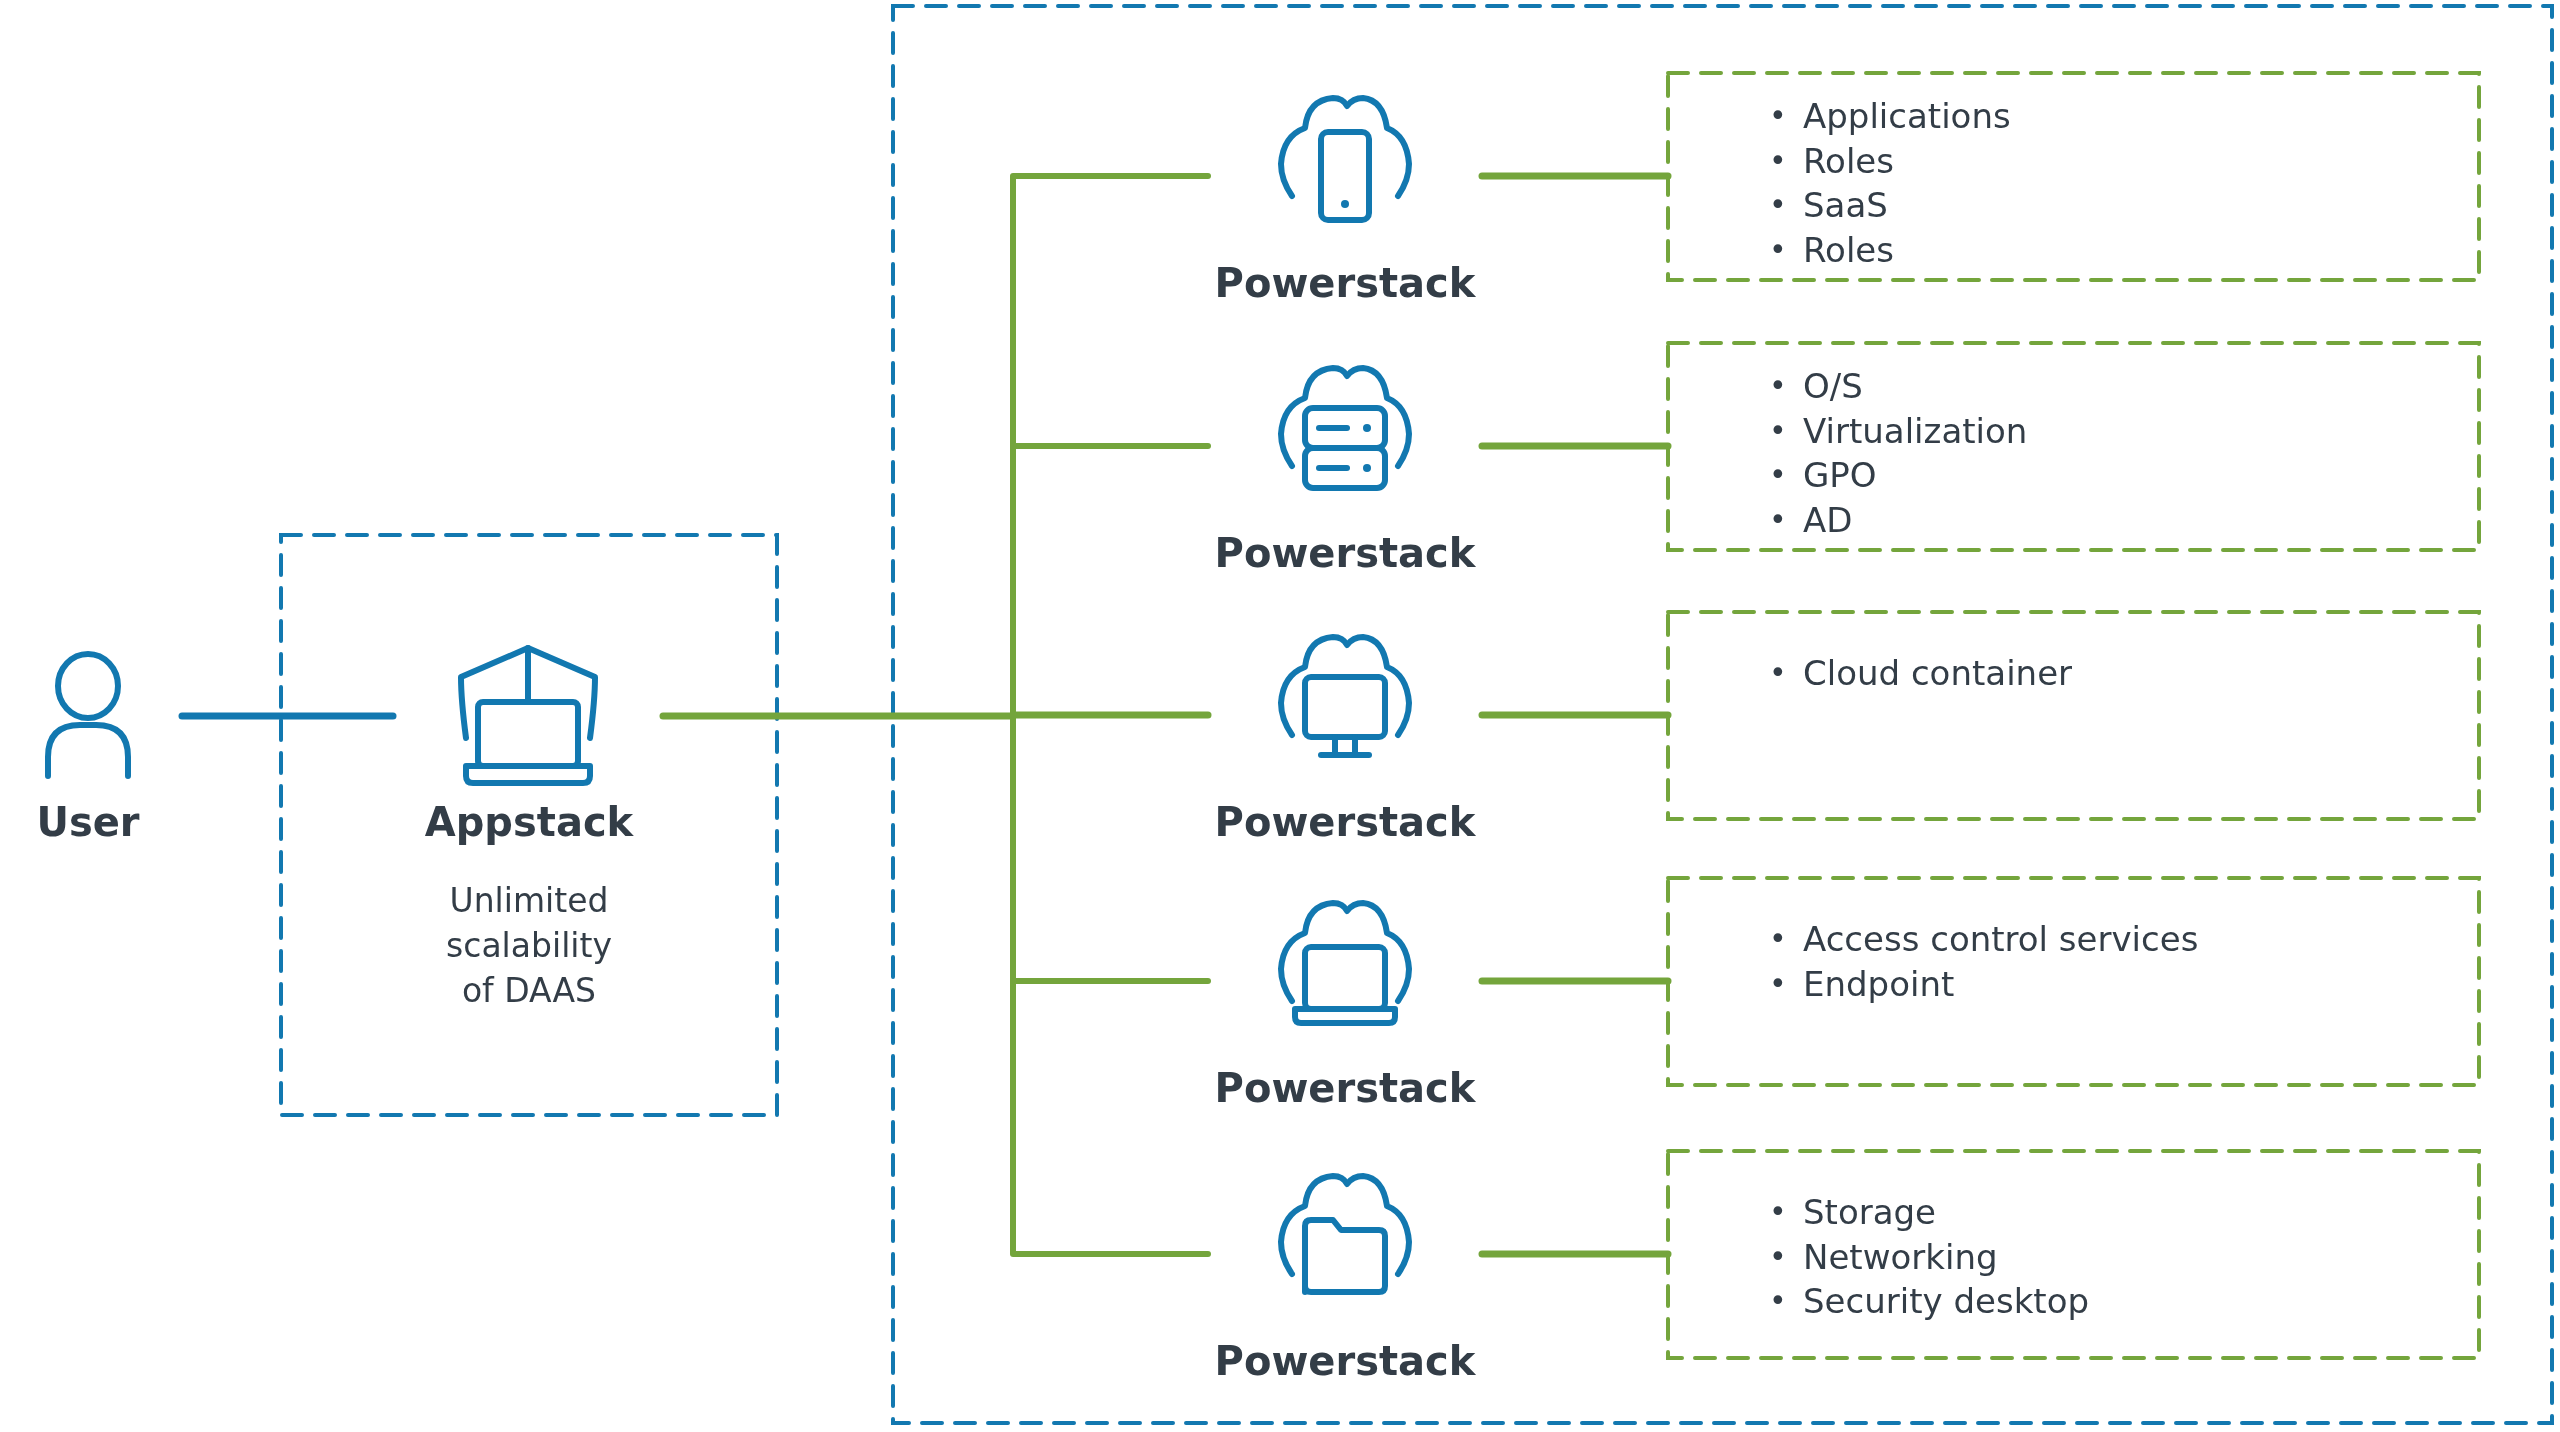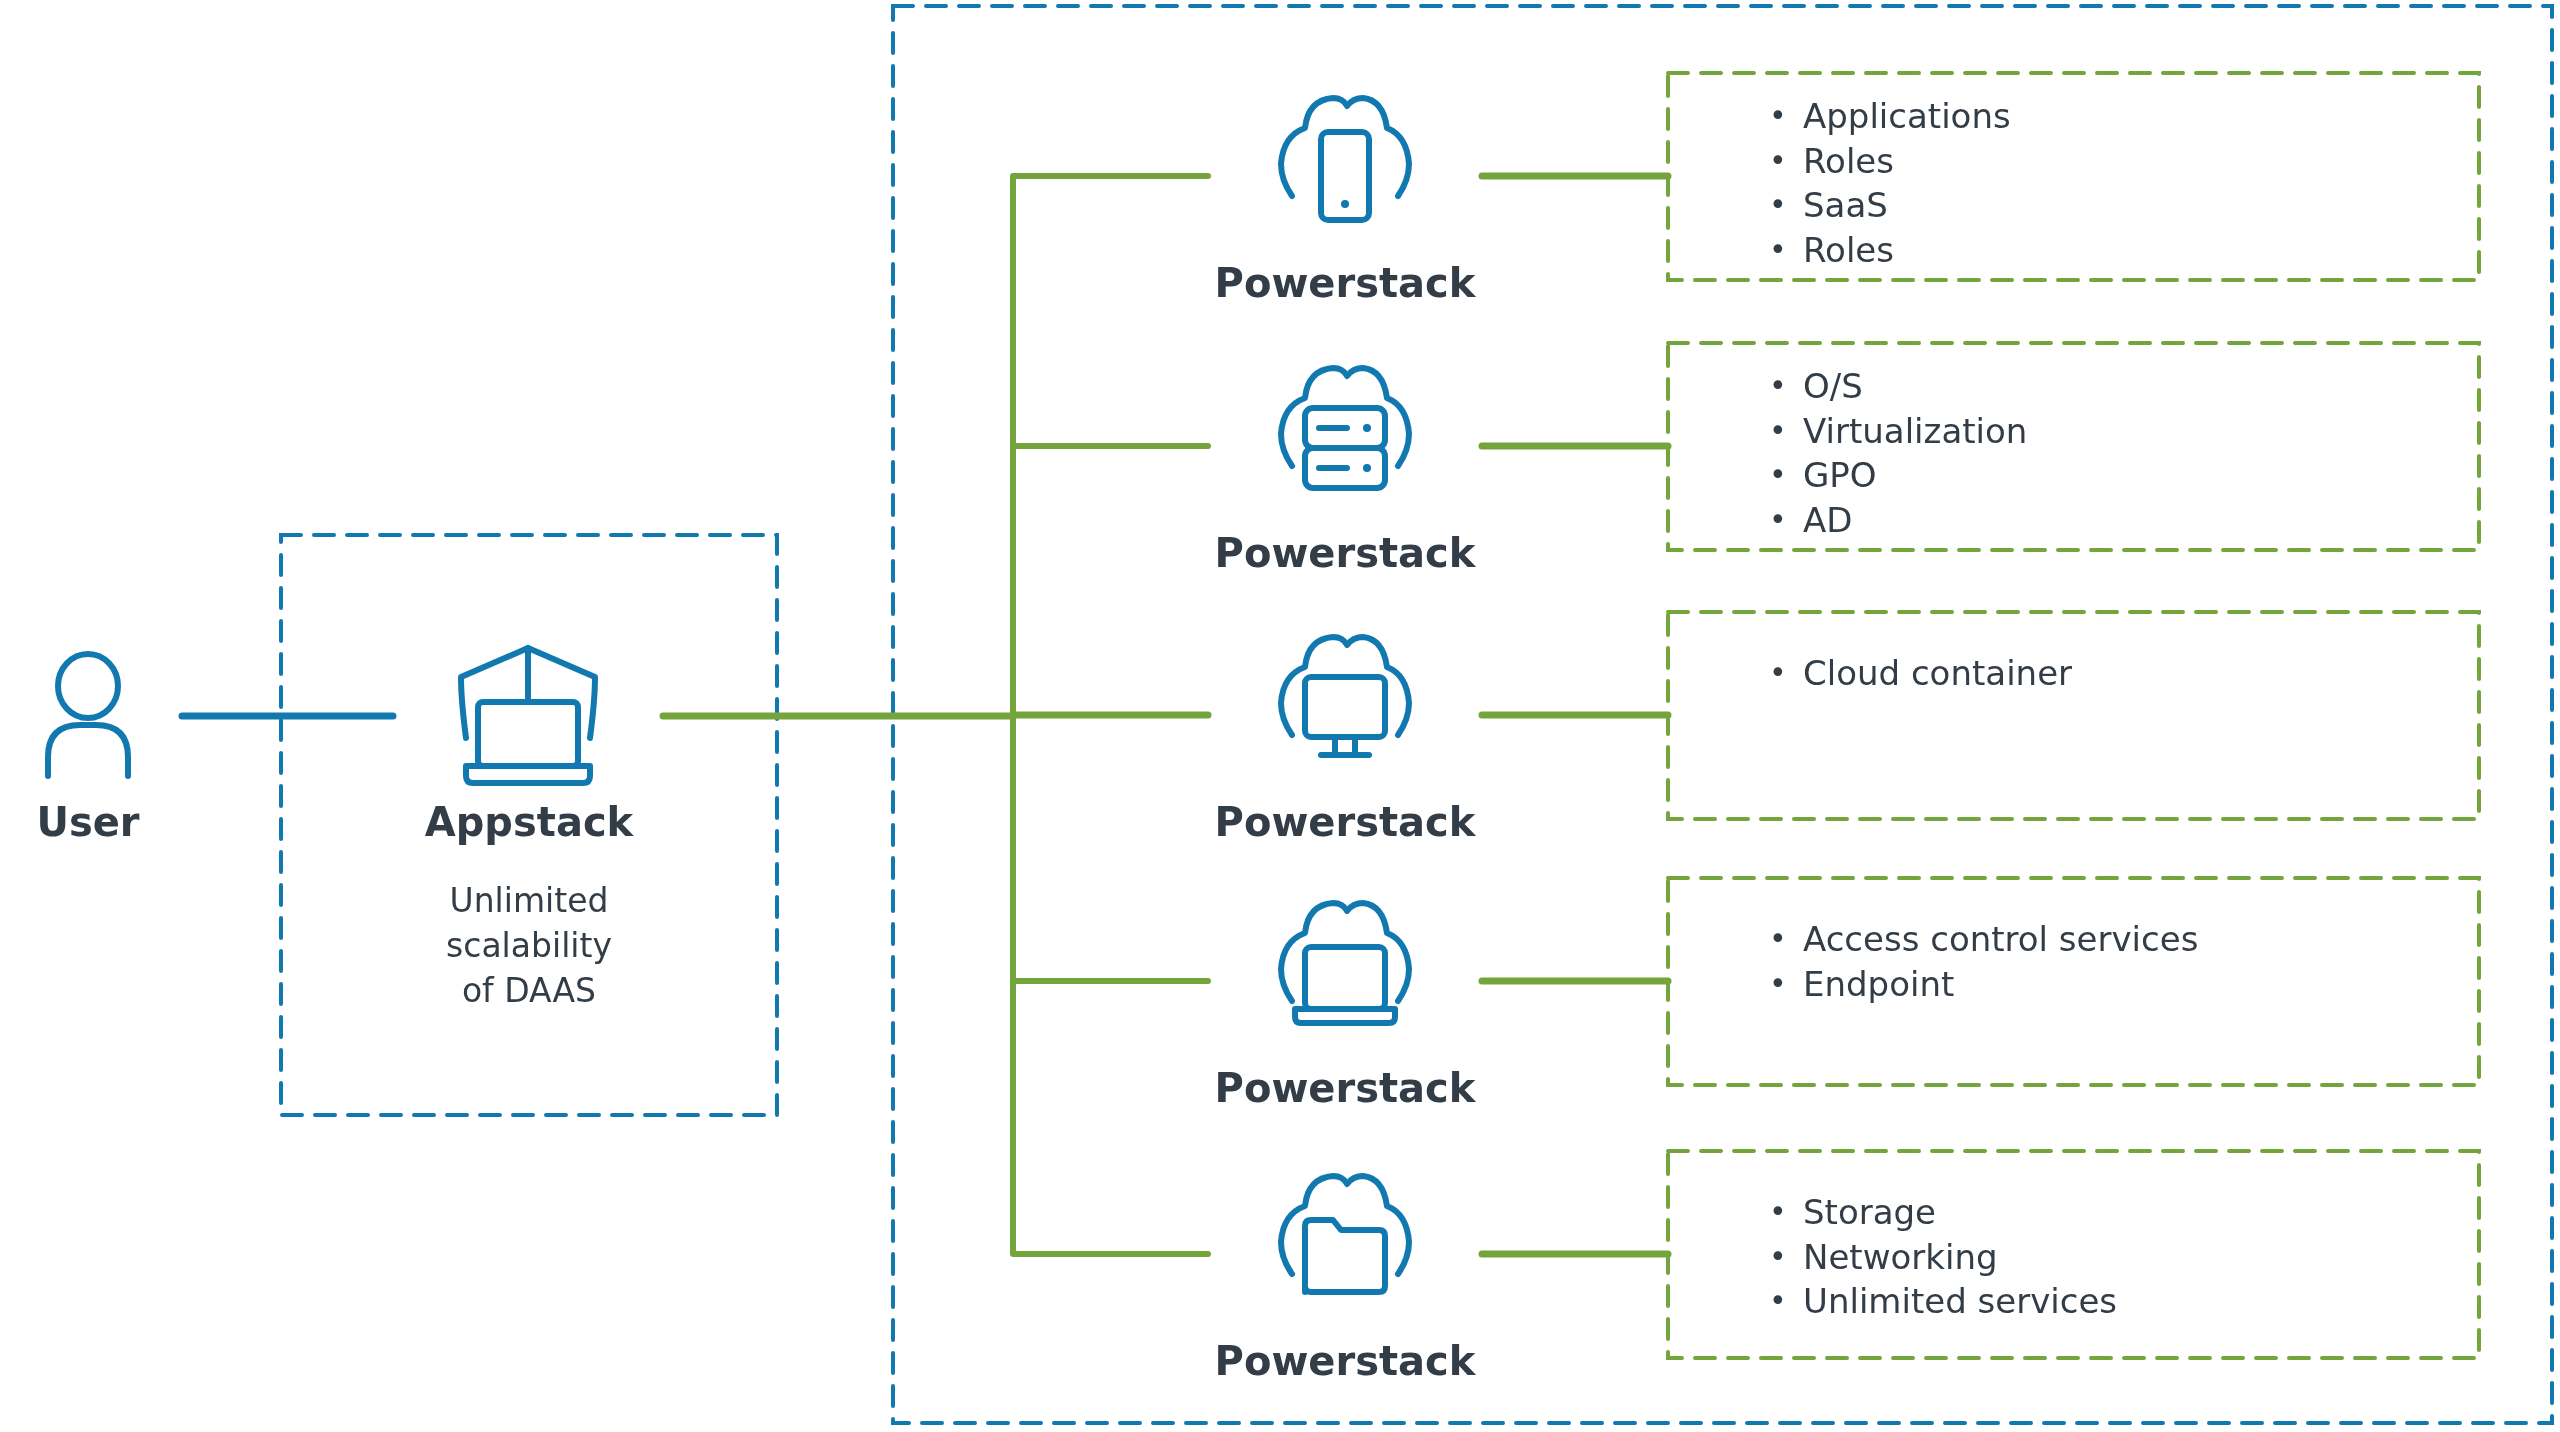--- a/index.html
+++ b/index.html
@@ -147,16 +147,16 @@
         <li>Endpoint</li>
       </ul>
     </div>
     <div class="list-box" style="left: 1668px; top: 1151px; width: 811px; height: 207px;">
       <svg width="815" height="211" style="position: absolute; left: -2px; top: -2px;">
         <rect x="2" y="2" width="811" height="207" fill="none" stroke="#74a53c" stroke-width="4" stroke-dasharray="20 13" stroke-linecap="round"></rect>
       </svg>
       <ul style="top: 30px;">
         <li>Storage</li>
         <li>Networking</li>
-        <li>Unlimited services</li>
+        <li>Security desktop</li>
       </ul>
     </div>
   </div>
 
 </body></html>

